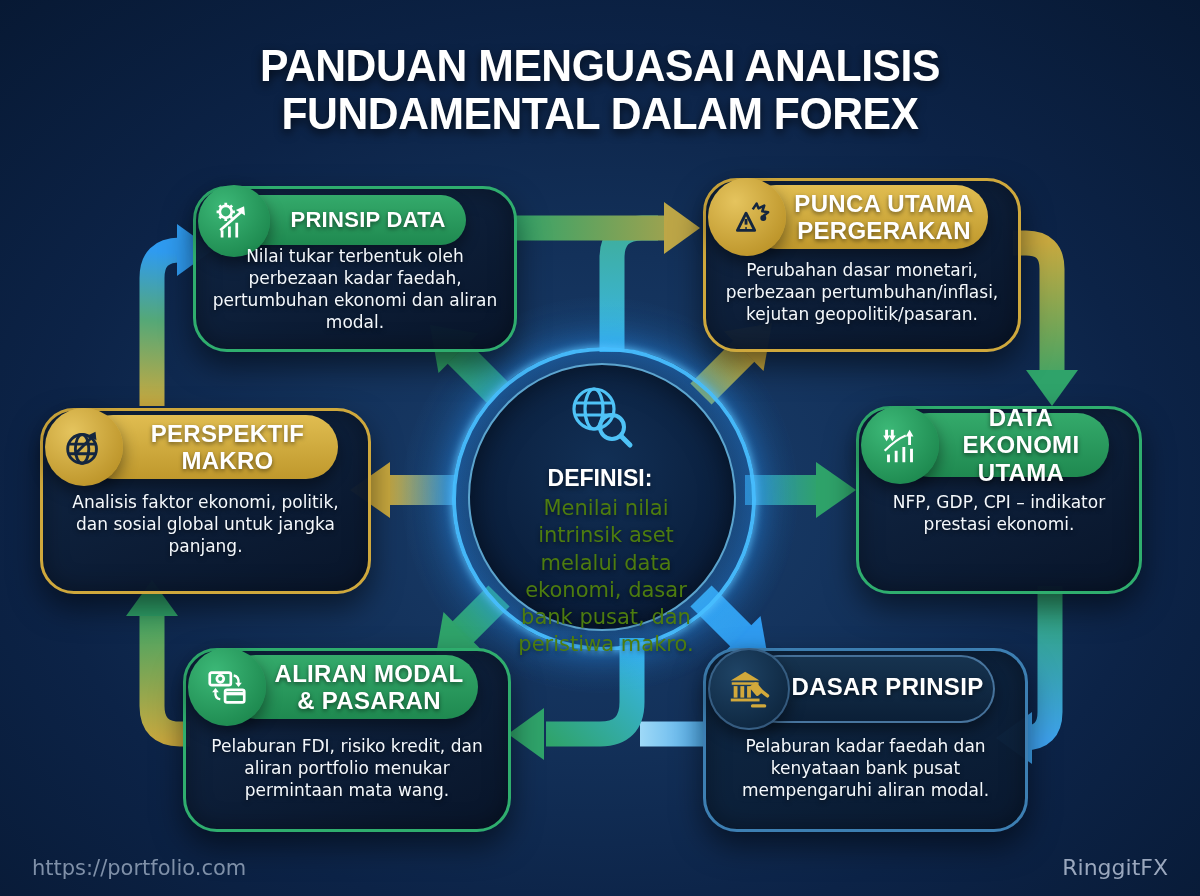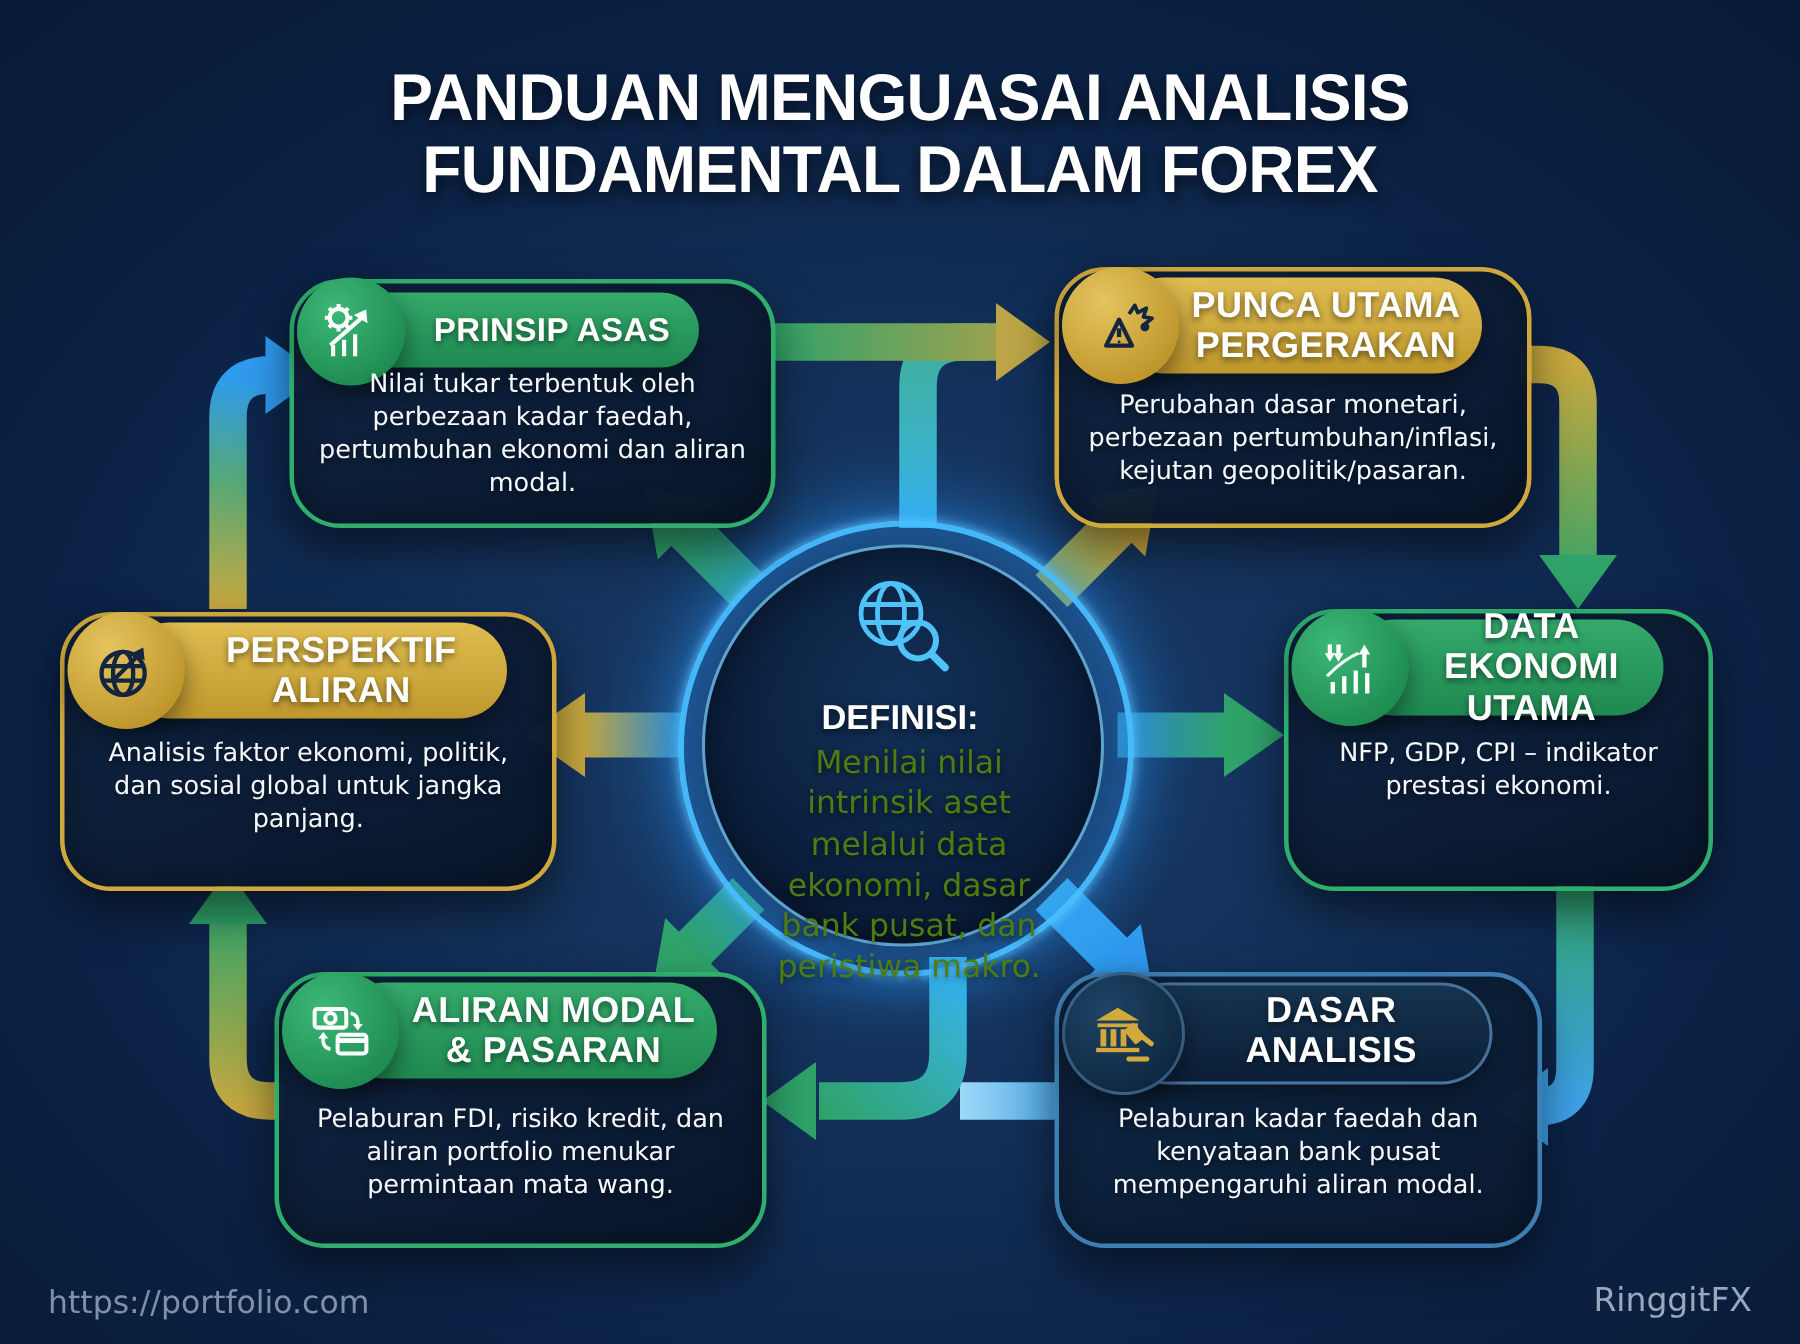--- a/index.html
+++ b/index.html
@@ -231,21 +231,21 @@
       <div class="bar"></div>
       <div class="icon-circle">
         <svg width="44" height="44" viewBox="0 0 48 48" fill="none" stroke="#ffffff" stroke-width="3">
           <circle cx="15" cy="14" r="6.5"></circle>
           <path d="M15,4 V7 M15,21 V24 M5,14 H8 M22,14 H25 M8,7 l2,2 M20,19 l2,2 M22,7 l-2,2 M10,19 l-2,2"></path>
           <path d="M11,42 V34 M19,42 V30 M27,42 V26"></path>
           <path d="M9,34 L33,13"></path>
           <polygon points="35,8 36,18 26,12" fill="#fff" stroke="none"></polygon>
         </svg>
       </div>
-      <div class="ptitle">PRINSIP ASAS</div>
+      <div class="ptitle">PRINSIP DATA</div>
     </div>
     <div class="body">Nilai tukar terbentuk oleh perbezaan kadar faedah, pertumbuhan ekonomi dan aliran modal.</div>
   </div>
 
   <div class="node gold" id="node-punca">
     <div class="pill goldp">
       <div class="bar"></div>
       <div class="icon-circle">
         <svg width="46" height="46" viewBox="0 0 48 48" fill="none" stroke="#14263f" stroke-width="3">
           <path d="M14,38 L23,20 L32,38 Z" stroke-linejoin="round"></path>
@@ -265,21 +265,21 @@
       <div class="bar"></div>
       <div class="icon-circle">
         <svg width="46" height="46" viewBox="0 0 48 48" fill="none" stroke="#14263f" stroke-width="3">
           <circle cx="22" cy="26" r="15"></circle>
           <ellipse cx="22" cy="26" rx="7" ry="15"></ellipse>
           <path d="M8,21 H36 M8,31 H36"></path>
           <path d="M14,32 L34,12"></path>
           <polygon points="36,8 37,17 28,12" fill="#14263f" stroke="none"></polygon>
         </svg>
       </div>
-      <div class="ptitle">PERSPEKTIF ALIRAN</div>
+      <div class="ptitle">PERSPEKTIF MAKRO</div>
     </div>
     <div class="body">Analisis faktor ekonomi, politik, dan sosial global untuk jangka panjang.</div>
   </div>
 
   <div class="node green" id="node-data">
     <div class="pill greenp">
       <div class="bar"></div>
       <div class="icon-circle">
         <svg width="46" height="46" viewBox="0 0 48 48" fill="none" stroke="#ffffff" stroke-width="3">
           <path d="M10,8 V16 M16,8 V16"></path>
@@ -325,21 +325,21 @@
           <rect x="6" y="17" width="28" height="2.6"></rect>
           <rect x="8" y="21" width="4" height="12"></rect>
           <rect x="15" y="21" width="4" height="12"></rect>
           <rect x="22" y="21" width="4" height="12"></rect>
           <rect x="5" y="34" width="30" height="3"></rect>
           <rect x="27" y="18" width="9" height="13" rx="1.5" transform="rotate(-40 31 24)"></rect>
           <rect x="33" y="26" width="13" height="3.6" rx="1.6" transform="rotate(38 39 28)"></rect>
           <rect x="26" y="40" width="16" height="3.4" rx="1.6"></rect>
         </svg>
       </div>
-      <div class="ptitle">DASAR ANALISIS</div>
+      <div class="ptitle">DASAR PRINSIP</div>
     </div>
     <div class="body">Pelaburan kadar faedah dan kenyataan bank pusat mempengaruhi aliran modal.</div>
   </div>
 
   <div class="footer-left">https://portfolio.com</div>
   <div class="footer-right">RinggitFX</div>
 
 </div>
 
 </body></html>

